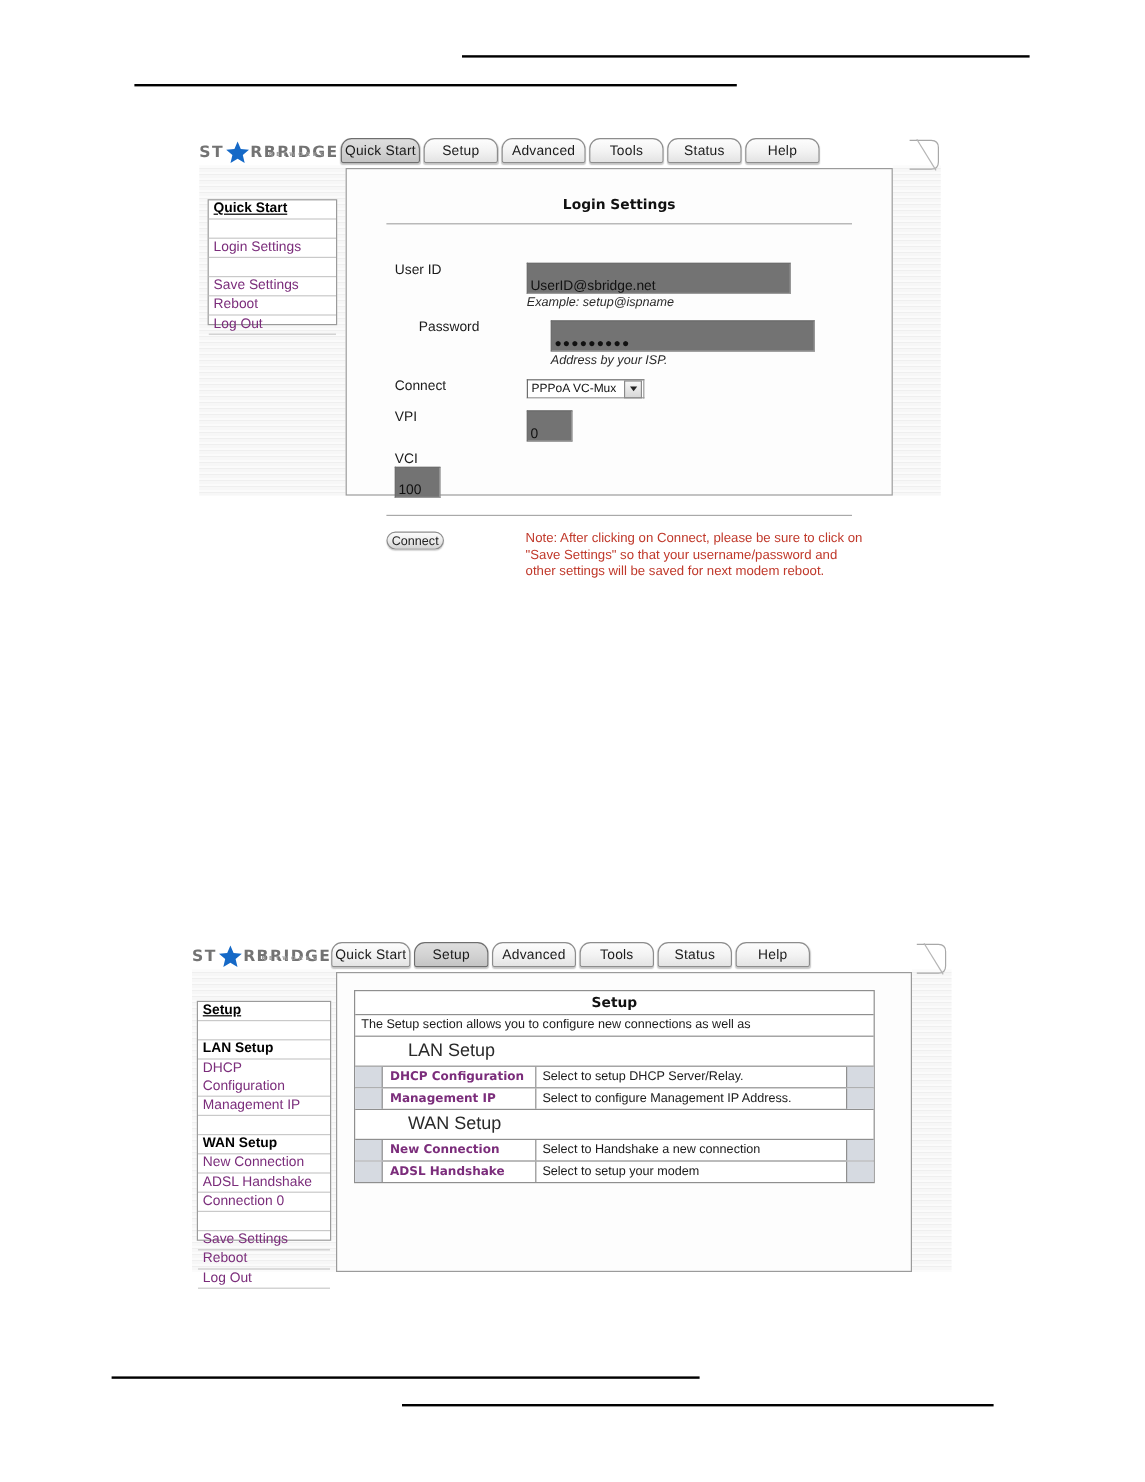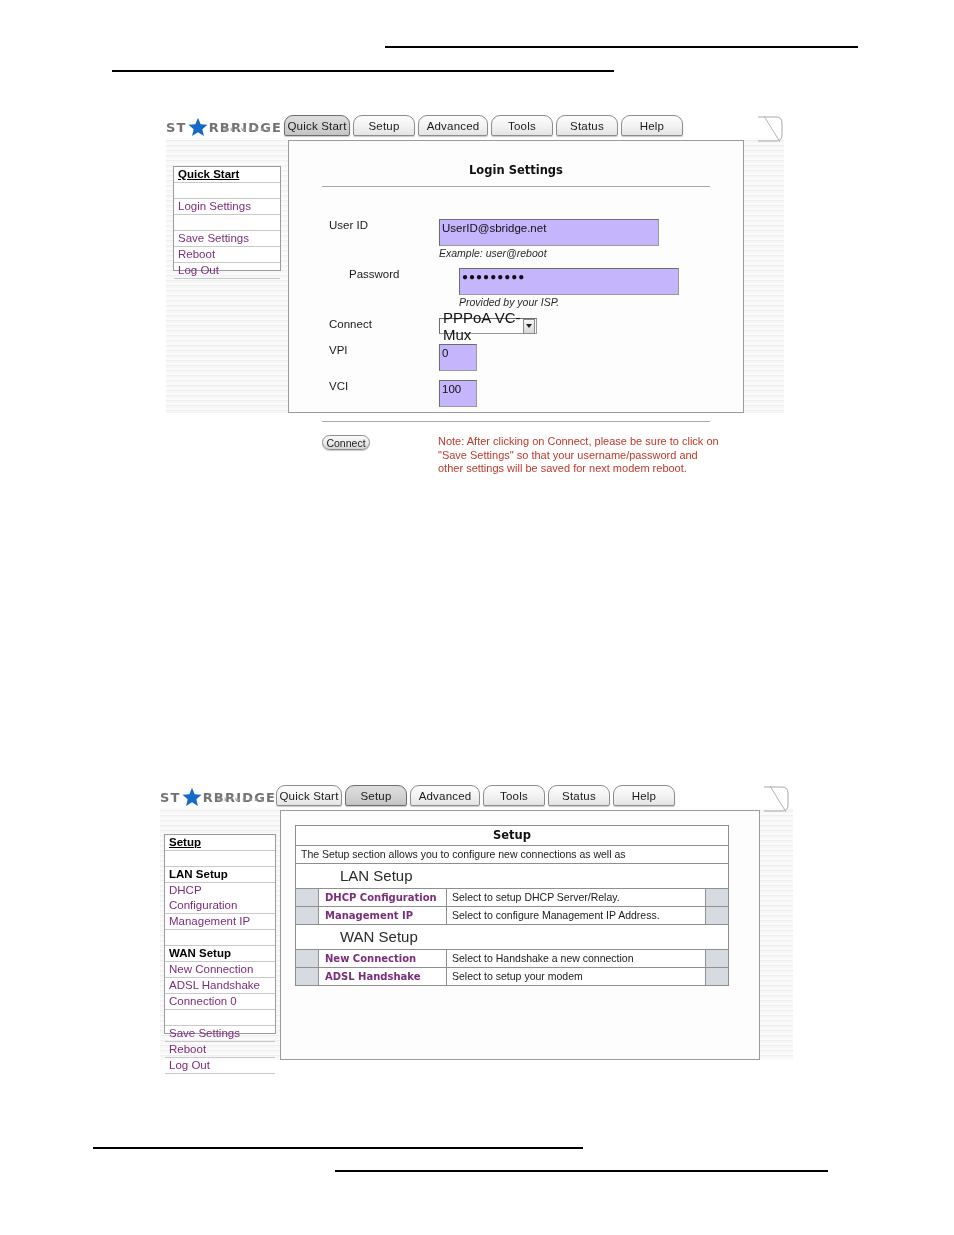--- a/index.html
+++ b/index.html
@@ -170,46 +170,46 @@
     font-size: 11.5px;
     color: #1a1a1a;
     width: 110px;
     flex: none;
   }
   .tin {
     box-sizing: border-box;
     border: 1px solid #9a9a9a;
     border-top-color: #6d6d6d;
     border-left-color: #6d6d6d;
-    background: #c4b5fd;
+    background: #737373;
     font-size: 11.5px;
     color: #111;
-    padding: 1px 2px;
-    height: 27px;
+    padding: 12px 2px;
+    height: 15px;
     line-height: 14px;
     font-family: "Liberation Sans", sans-serif;
   }
   .hint {
     font-style: italic;
     font-size: 10.5px;
     color: #2a2a2a;
     margin-top: 1px;
   }
   .dots { letter-spacing: 1px; font-size: 10px; }
 
   .sel {
     box-sizing: border-box;
     border: 1px solid #9a9a9a;
     border-top-color: #6d6d6d;
     border-left-color: #6d6d6d;
     background: #ffffff;
     height: 16px;
     display: flex;
     align-items: center;
-    font-size: 15px;
+    font-size: 10px;
     color: #111;
     padding-left: 3px;
   }
   .sel-arrow {
     margin-left: auto;
     width: 13px;
     height: 13px;
     background: linear-gradient(to bottom,#f6f6f6,#d8d8d8);
     border: 1px solid #8a8a8a;
     display: flex;
@@ -351,48 +351,48 @@
 
   <div class="content" style="left:122px; top:32px; width:456px; height:273px;">
 
     <div class="content-title" style="margin-top:22px;">Login Settings</div>
     <div class="hr-light" style="margin:9px 33px 0 33px;"></div>
 
     <div class="form-row" style="margin:32px 0 0 40px;">
       <div class="form-label">User ID</div>
       <div>
         <div class="tin" style="width:220px;">UserID@sbridge.net</div>
-        <div class="hint">Example: user@reboot</div>
+        <div class="hint">Example: setup@ispname</div>
       </div>
     </div>
 
     <div class="form-row" style="margin:9px 0 0 60px;">
       <div class="form-label">Password</div>
       <div>
         <div class="tin dots" style="width:220px;">●●●●●●●●●</div>
-        <div class="hint">Provided by your ISP.</div>
+        <div class="hint">Address by your ISP.</div>
       </div>
     </div>
 
     <div class="form-row" style="margin:10px 0 0 40px;">
       <div class="form-label">Connect</div>
       <div class="sel" style="width:98px;">
         <span>PPPoA VC-Mux</span>
         <span class="sel-arrow">
             <i></i>
           </span>
       </div>
     </div>
 
     <div class="form-row" style="margin:10px 0 0 40px;">
       <div class="form-label">VPI</div>
       <div class="tin" style="width:38px;">0</div>
     </div>
 
-    <div class="form-row" style="margin:9px 0 0 40px;">
+    <div class="form-row" style="margin:9px 0 0 40px;flex-direction:column;">
       <div class="form-label">VCI</div>
       <div class="tin" style="width:38px;">100</div>
     </div>
 
     <div class="hr-light" style="margin:14px 33px 0 33px;"></div>
 
     <div style="display:flex; margin:13px 0 0 33px;">
       <div class="btn" style="width:48px; height:15px; line-height:14px; flex:none;">Connect</div>
       <div class="note" style="margin-left:68px;">
         <div>Note: After clicking on Connect, please be sure to click on</div>

